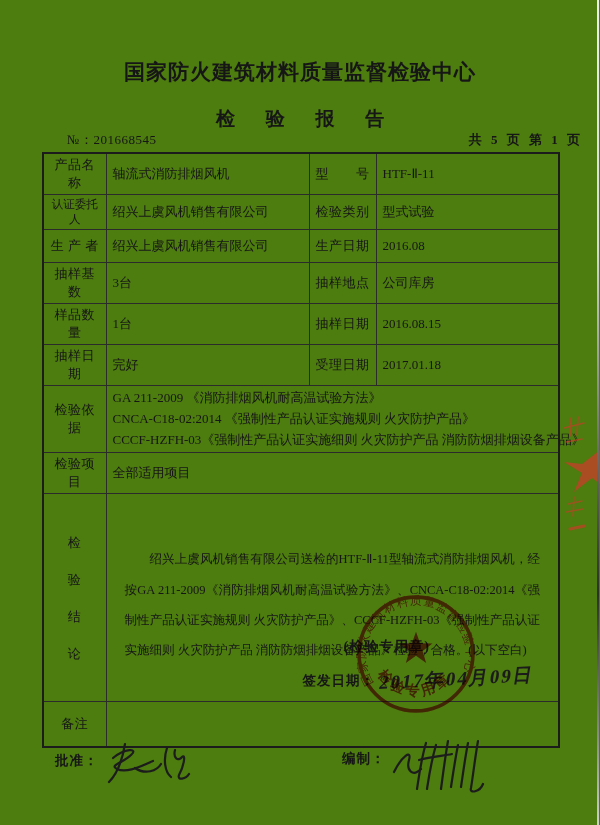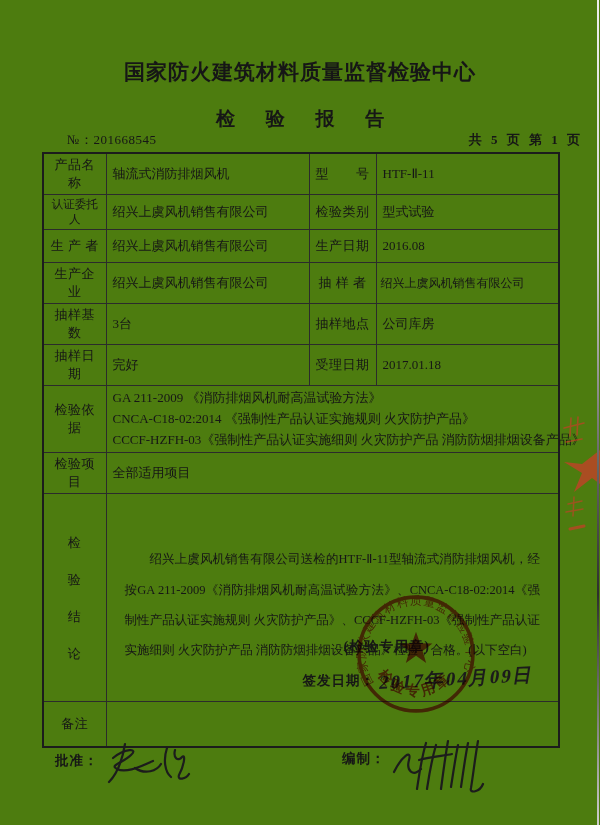--- a/index.html
+++ b/index.html
@@ -115,31 +115,31 @@
       <td class="val">绍兴上虞风机销售有限公司</td>
       <td class="lbl">检验类别</td>
       <td class="val">型式试验</td>
     </tr>
     <tr style="height:33px">
       <td class="lbl">生 产 者</td>
       <td class="val">绍兴上虞风机销售有限公司</td>
       <td class="lbl">生产日期</td>
       <td class="val">2016.08</td>
     </tr>
-    <tr style="height:34px">
-      <td class="lbl">生产企业</td>
-      <td class="val">绍兴上虞风机销售有限公司</td>
-      <td class="lbl">抽 样 者</td>
-      <td class="val" style="font-size:12px;padding-left:4px">绍兴上虞风机销售有限公司</td>
-    </tr>
     <tr style="height:32px">
       <td class="lbl">抽样基数</td>
       <td class="val">3台</td>
       <td class="lbl">抽样地点</td>
       <td class="val">公司库房</td>
+    </tr>
+    <tr style="height:32px">
+      <td class="lbl">样品数量</td>
+      <td class="val">1台</td>
+      <td class="lbl">抽样日期</td>
+      <td class="val">2016.08.15</td>
     </tr>
     <tr style="height:32px">
       <td class="lbl">抽样日期</td>
       <td class="val">完好</td>
       <td class="lbl">受理日期</td>
       <td class="val">2017.01.18</td>
     </tr>
     <tr style="height:64px">
       <td class="lbl">检验依据</td>
       <td colspan="3" class="basis-val">

